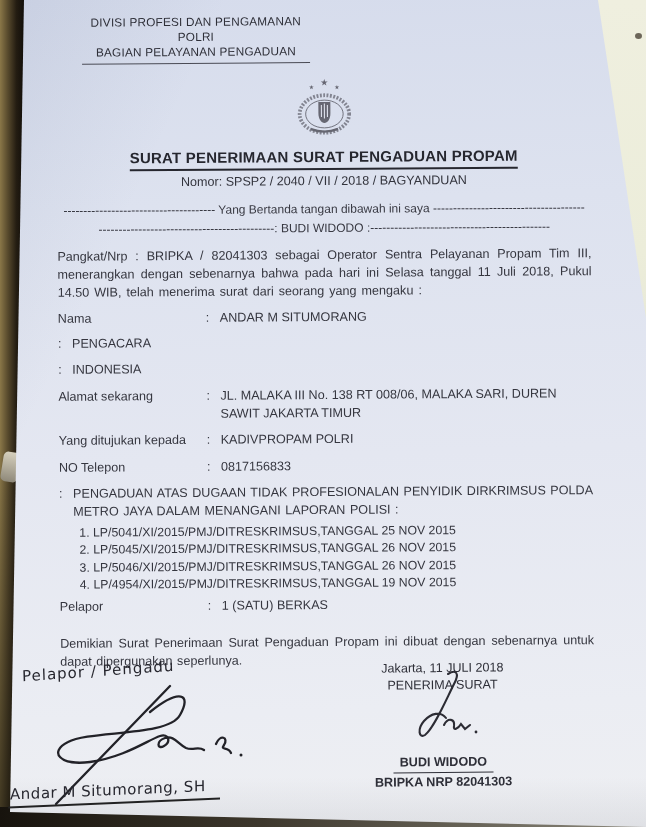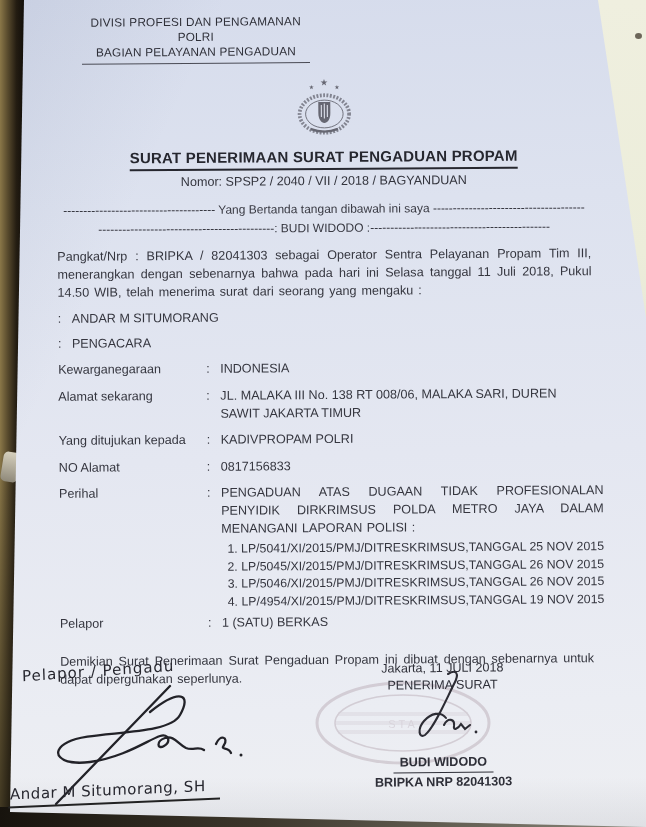--- a/index.html
+++ b/index.html
@@ -108,49 +108,48 @@
       <span>SURAT PENERIMAAN SURAT PENGADUAN PROPAM</span>
     </div>
     <div class="nomor">Nomor: SPSP2 / 2040 / VII / 2018 / BAGYANDUAN</div>
 
     <div class="dashline">-------------------------------------- Yang Bertanda tangan dibawah ini saya --------------------------------------</div>
     <div class="dashline second">--------------------------------------------: BUDI WIDODO :---------------------------------------------</div>
 
     <div class="intro">Pangkat/Nrp : BRIPKA / 82041303 sebagai Operator Sentra Pelayanan Propam Tim III, menerangkan dengan sebenarnya bahwa pada hari ini Selasa tanggal 11 Juli 2018, Pukul 14.50 WIB, telah menerima surat dari seorang yang mengaku :</div>
 
     <div class="frow" style="margin-top:9px">
+      <div class="lbl">Nama</div>
       <div class="sep">:</div>
       <div class="val">ANDAR M SITUMORANG</div>
     </div>
     <div class="frow">
       <div class="sep">:</div>
       <div class="val">PENGACARA</div>
     </div>
     <div class="frow sp">
-      <div class="lbl">Kewarganegaraan</div>
       <div class="sep">:</div>
       <div class="val">INDONESIA</div>
     </div>
     <div class="frow sp">
       <div class="lbl">Alamat sekarang</div>
       <div class="sep">:</div>
       <div class="val">JL. MALAKA III No. 138 RT 008/06, MALAKA SARI, DUREN SAWIT JAKARTA TIMUR</div>
     </div>
     <div class="frow sp">
       <div class="lbl">Yang ditujukan kepada</div>
       <div class="sep">:</div>
       <div class="val">KADIVPROPAM POLRI</div>
     </div>
     <div class="frow sp">
-      <div class="lbl">NO Alamat</div>
+      <div class="lbl">NO Telepon</div>
       <div class="sep">:</div>
       <div class="val">0817156833</div>
     </div>
     <div class="frow sp">
-      <div class="lbl">Perihal</div>
       <div class="sep">:</div>
       <div class="val">
         <div class="perihal-val">PENGADUAN ATAS DUGAAN TIDAK PROFESIONALAN PENYIDIK DIRKRIMSUS POLDA METRO JAYA DALAM MENANGANI LAPORAN POLISI :</div>
         <ul class="lp-list">
           <li>1. LP/5041/XI/2015/PMJ/DITRESKRIMSUS,TANGGAL 25 NOV 2015</li>
           <li>2. LP/5045/XI/2015/PMJ/DITRESKRIMSUS,TANGGAL 26 NOV 2015</li>
           <li>3. LP/5046/XI/2015/PMJ/DITRESKRIMSUS,TANGGAL 26 NOV 2015</li>
           <li>4. LP/4954/XI/2015/PMJ/DITRESKRIMSUS,TANGGAL 19 NOV 2015</li>
         </ul>
       </div>
@@ -159,30 +158,20 @@
       <div class="lbl">Pelapor</div>
       <div class="sep">:</div>
       <div class="val">1 (SATU) BERKAS</div>
     </div>
 
     <div class="closing">Demikian Surat Penerimaan Surat Pengaduan Propam ini dibuat dengan sebenarnya untuk dapat dipergunakan seperlunya.</div>
   </div>
 
   <div class="sig-layer">
 
-    <span class="stamp">
-      <svg width="190" height="95" viewBox="0 0 190 95">
-        <g fill="none" stroke="#9b8490" opacity="0.55">
-          <ellipse cx="95" cy="47" rx="86" ry="40" stroke-width="3"></ellipse>
-          <ellipse cx="95" cy="47" rx="68" ry="28" stroke-width="1.6"></ellipse>
-          <path d="M30 38 h130 M28 47 h134 M30 56 h130" stroke-width="4" opacity="0.35"></path>
-          <text x="95" y="52" font-size="11" text-anchor="middle" fill="#9b8490" stroke="none" opacity="0.7" letter-spacing="3">STA</text>
-        </g>
-      </svg>
-    </span>
 
     <div class="sign-right">
       <div>Jakarta, 11 JULI 2018</div>
       <div>PENERIMA SURAT</div>
       <div class="gap"></div>
       <div><span class="name">BUDI WIDODO</span></div>
       <div class="rank">BRIPKA NRP 82041303</div>
     </div>
 
     <span class="sig-budi">

